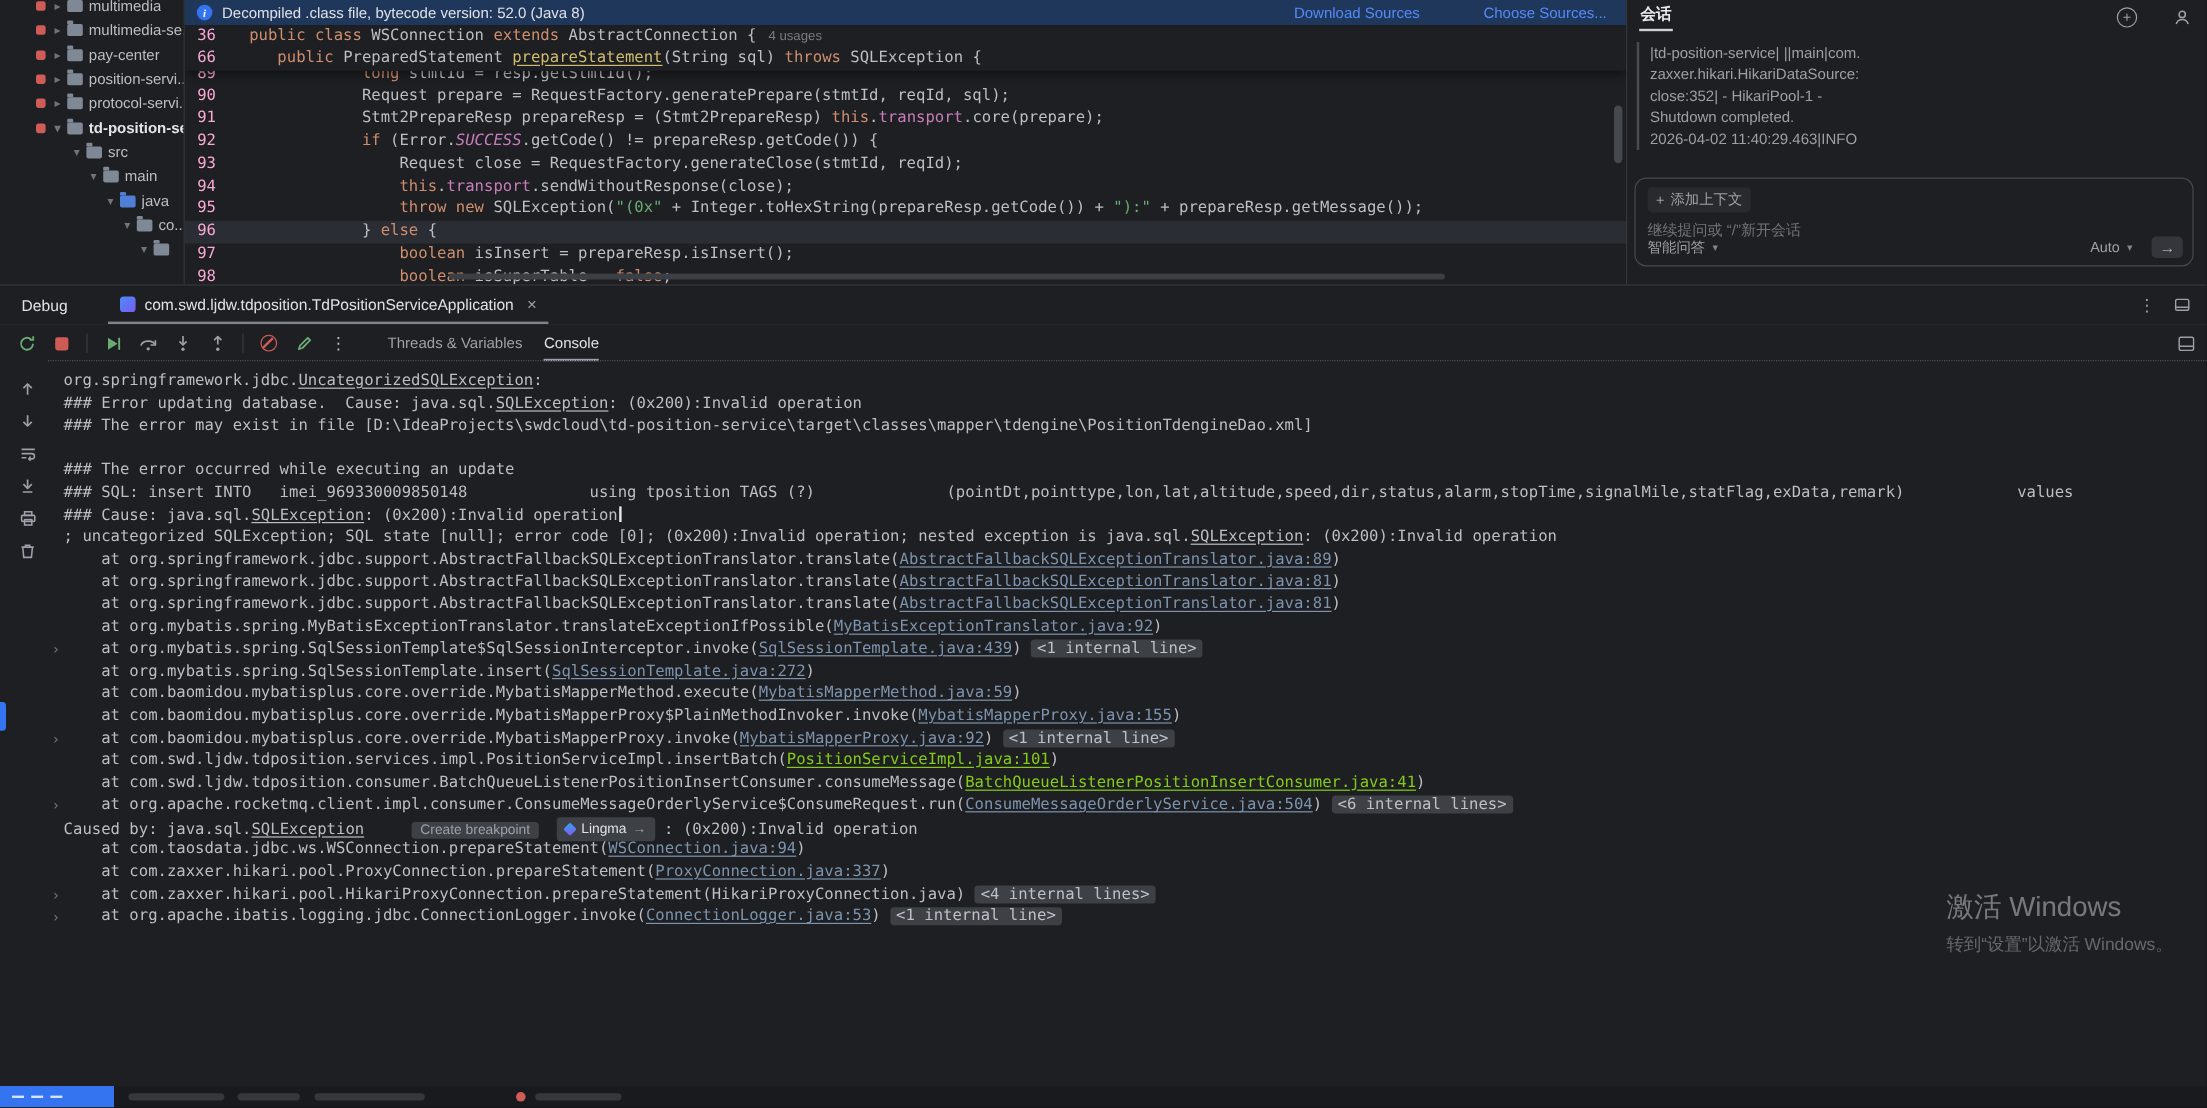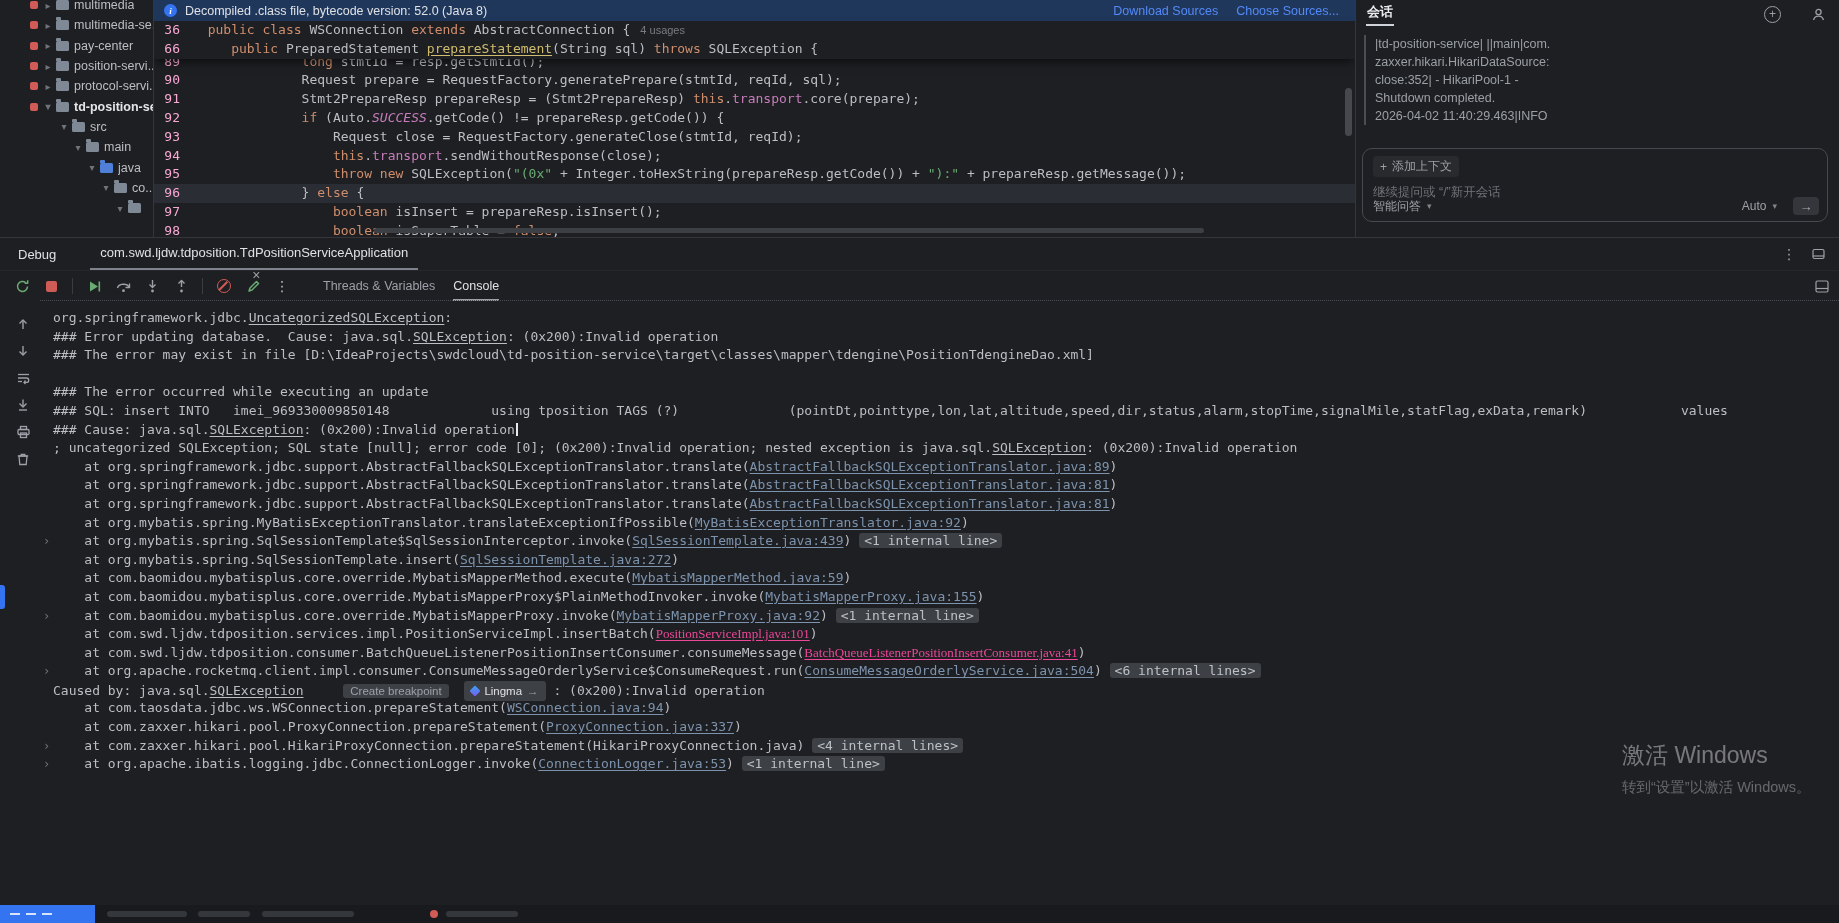--- a/index.html
+++ b/index.html
@@ -24,21 +24,21 @@
   .fold.blue{background:#4f7fd6;}
   .tlabel{overflow:hidden;text-overflow:clip;}
   
   #editor{position:absolute;left:154px;top:0;width:1201px;height:237px;overflow:hidden;
           font-family:"DejaVu Sans Mono",monospace;font-size:13px;}
   #banner{height:21px;background:#20375c;display:flex;align-items:center;gap:8px;
           padding:0 16px 0 10px;color:#dfe1e5;font-family:"Liberation Sans",sans-serif;font-size:12.5px;}
   .info-ico{width:13px;height:13px;border-radius:50%;background:#3574f0;color:#fff;font-size:9px;
           font-weight:700;display:flex;align-items:center;justify-content:center;flex:none;
           font-family:"Liberation Serif",serif;font-style:italic;}
-  .banner-links{margin-left:auto;display:flex;gap:18px;text-align:center;}
+  .banner-links{margin-left:auto;display:flex;gap:53px;text-align:center;}
   .blink{color:#548af7;cursor:pointer;text-decoration:none;}
   #code-sticky{position:relative;z-index:2;background:#1e1f22;box-shadow:0 5px 8px -2px rgba(0,0,0,.55);}
   #code-body{overflow:hidden;height:180px;}
   #code-body .eline:first-child{margin-top:-6px;}
   .eline{display:flex;height:18.8px;line-height:18.8px;white-space:pre;}
   .eline.hl{background:#2a2d33;}
   .lnum{display:inline-block;width:26px;flex:none;text-align:right;padding-right:12px;
         color:#f9a8d4;font-size:13px;}
   .e-k{color:#cf8e6d;} .e-p{color:#bcbec4;} .e-s{color:#6aab73;}
   .e-f{color:#c77dbb;} .e-c{color:#c77dbb;font-style:italic;}
@@ -68,21 +68,21 @@
   .dd-chevron{font-size:9px;color:#80848b;}
   .send-btn{width:26px;height:18px;border-radius:4px;background:#34363c;color:#a7abb3;display:flex;
         align-items:center;justify-content:center;font-size:13px;margin-left:10px;}
   
   #debug{position:absolute;left:0;top:237px;width:1839px;height:668px;border-top:1px solid #34363a;
         background:#1e1f22;}
   .dbg-head{height:32px;display:flex;align-items:center;border-bottom:1px solid #26272b;
         padding-left:18px;font-size:13px;}
   .dbg-label{color:#dfe1e5;font-weight:500;margin-right:34px;}
   .sess-tab{display:flex;align-items:center;gap:7px;height:100%;padding:0 10px;
-        border-bottom:2px solid #7f848c;box-sizing:border-box;color:#dfe1e5;flex-direction:column;}
+        border-bottom:2px solid #7f848c;box-sizing:border-box;color:#dfe1e5;}
   .sess-ico{width:13px;height:13px;border-radius:3px;background:linear-gradient(135deg,#4a8cf7,#7a5cf0);}
   .tab-close{color:#9da0a8;font-size:14px;margin-left:4px;}
   .dbg-head-right{margin-left:auto;display:flex;align-items:center;gap:16px;padding-right:14px;
         color:#9da0a8;}
   .more-v{font-size:14px;letter-spacing:0;}
   .dbg-toolbar{height:30px;display:flex;align-items:center;padding-left:12px;gap:9px;}
   .tbtn{width:20px;height:20px;display:flex;align-items:center;justify-content:center;flex:none;}
   .tsep{width:1px;height:16px;background:#3a3c40;margin:0 2px;}
   .stop-sq{width:11px;height:11px;background:#cf5b56;border-radius:2px;}
   .mute-bp{width:12px;height:12px;border:1.6px solid #cf5b56;border-radius:50%;position:relative;}
@@ -101,21 +101,21 @@
         border-radius:0 3px 3px 0;}
   #console{position:absolute;left:40px;top:62px;right:0;height:606px;border-top:1px dotted #494c52;
         padding-top:8px;overflow:hidden;font-family:"DejaVu Sans Mono",monospace;font-size:13px;
         color:#bcbec4;}
   .crow{display:flex;height:18.6px;line-height:18.6px;}
   .cgut{width:13px;flex:none;color:#72767d;font-size:12px;text-align:center;}
   .ctext{white-space:pre;}
   .c-pl{color:#bcbec4;}
   .c-ul{color:#bcbec4;text-decoration:underline;text-underline-offset:2px;}
   .c-fl{color:#7d93ad;text-decoration:underline;text-underline-offset:2px;}
-  .c-flb{color:#ec4899;text-decoration:underline;text-underline-offset:2px;font-family:Liberation Serif, serif;}
+  .c-flb{color:#84cc16;text-decoration:underline;text-underline-offset:2px;}
   .c-chip{background:#3d4045;border-radius:3px;padding:0 5px;color:#bdc0c6;}
   .c-cbp{background:#3d4045;border-radius:3px;padding:1px 7px;color:#9da0a8;
         font-family:"Liberation Sans",sans-serif;font-size:11.5px;margin-left:32px;}
   .chip-lm{background:#3d4045;border-radius:3px;padding:1px 7px;font-family:"Liberation Sans",sans-serif;
         font-size:11.5px;color:#dfe1e5;display:inline-flex;align-items:center;gap:5px;}
   .lm-ico{width:8px;height:8px;background:linear-gradient(135deg,#37a3f5,#7b5bf0);
         transform:rotate(45deg);border-radius:1.5px;display:inline-block;}
   .lm-arrow{color:#9da0a8;}
   .caret{display:inline-block;width:2px;height:13px;background:#e8e9ea;vertical-align:-2px;margin-left:1px;}
   
@@ -213,21 +213,21 @@
         </span>
       </div>
       <div id="code-sticky">
           <div class="eline"><span class="lnum">36</span><span><span class="e-p">  </span><span class="e-k">public </span><span class="e-k">class </span><span class="e-p">WSConnection </span><span class="e-k">extends </span><span class="e-p">AbstractConnection {</span></span><span class="inlay">4 usages</span></div>
           <div class="eline"><span class="lnum">66</span><span><span class="e-p">     </span><span class="e-k">public </span><span class="e-p">PreparedStatement </span><span class="e-m">prepareStatement</span><span class="e-p">(String sql) </span><span class="e-k">throws </span><span class="e-p">SQLException {</span></span></div>
         </div>
       <div id="code-body">
           <div class="eline"><span class="lnum">89</span><span><span class="e-p">              </span><span class="e-k">long </span><span class="e-p">stmtId = resp.getStmtId();</span></span></div>
           <div class="eline"><span class="lnum">90</span><span><span class="e-p">              Request prepare = RequestFactory.generatePrepare(stmtId, reqId, sql);</span></span></div>
           <div class="eline"><span class="lnum">91</span><span><span class="e-p">              Stmt2PrepareResp prepareResp = (Stmt2PrepareResp) </span><span class="e-k">this</span><span class="e-p">.</span><span class="e-f">transport</span><span class="e-p">.core(prepare);</span></span></div>
-          <div class="eline"><span class="lnum">92</span><span><span class="e-p">              </span><span class="e-k">if </span><span class="e-p">(Auto.</span><span class="e-c">SUCCESS</span><span class="e-p">.getCode() != prepareResp.getCode()) {</span></span></div>
+          <div class="eline"><span class="lnum">92</span><span><span class="e-p">              </span><span class="e-k">if </span><span class="e-p">(Error.</span><span class="e-c">SUCCESS</span><span class="e-p">.getCode() != prepareResp.getCode()) {</span></span></div>
           <div class="eline"><span class="lnum">93</span><span><span class="e-p">                  Request close = RequestFactory.generateClose(stmtId, reqId);</span></span></div>
           <div class="eline"><span class="lnum">94</span><span><span class="e-p">                  </span><span class="e-k">this</span><span class="e-p">.</span><span class="e-f">transport</span><span class="e-p">.sendWithoutResponse(close);</span></span></div>
           <div class="eline"><span class="lnum">95</span><span><span class="e-p">                  </span><span class="e-k">throw </span><span class="e-k">new </span><span class="e-p">SQLException(</span><span class="e-s">"(0x"</span><span class="e-p"> + Integer.toHexString(prepareResp.getCode()) + </span><span class="e-s">"):"</span><span class="e-p"> + prepareResp.getMessage());</span></span></div>
           <div class="eline hl"><span class="lnum">96</span><span><span class="e-p">              } </span><span class="e-k">else </span><span class="e-p">{</span></span></div>
           <div class="eline"><span class="lnum">97</span><span><span class="e-p">                  </span><span class="e-k">boolean </span><span class="e-p">isInsert = prepareResp.isInsert();</span></span></div>
           <div class="eline"><span class="lnum">98</span><span><span class="e-p">                  </span><span class="e-k">boolean </span><span class="e-p">isSuperTable = </span><span class="e-k">false</span><span class="e-p">;</span></span></div>
         </div>
       <div id="v-scroll"></div>
       <div id="h-scroll"></div>
     </div>

